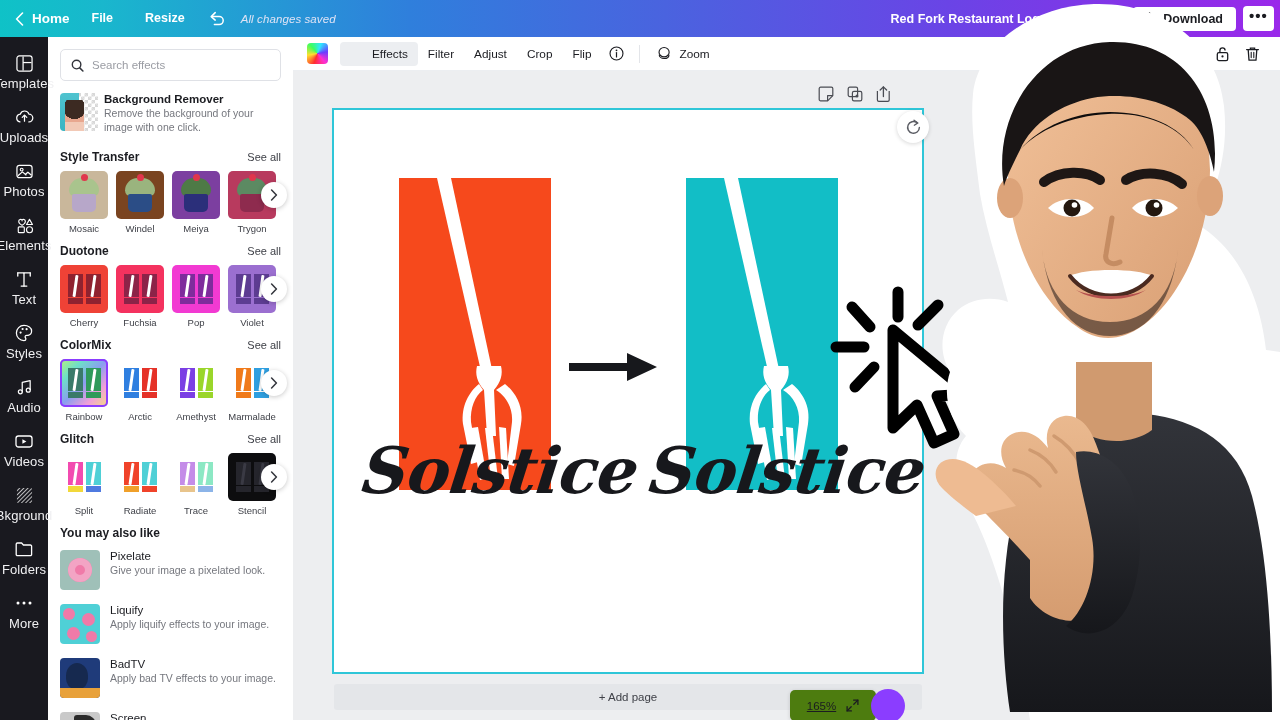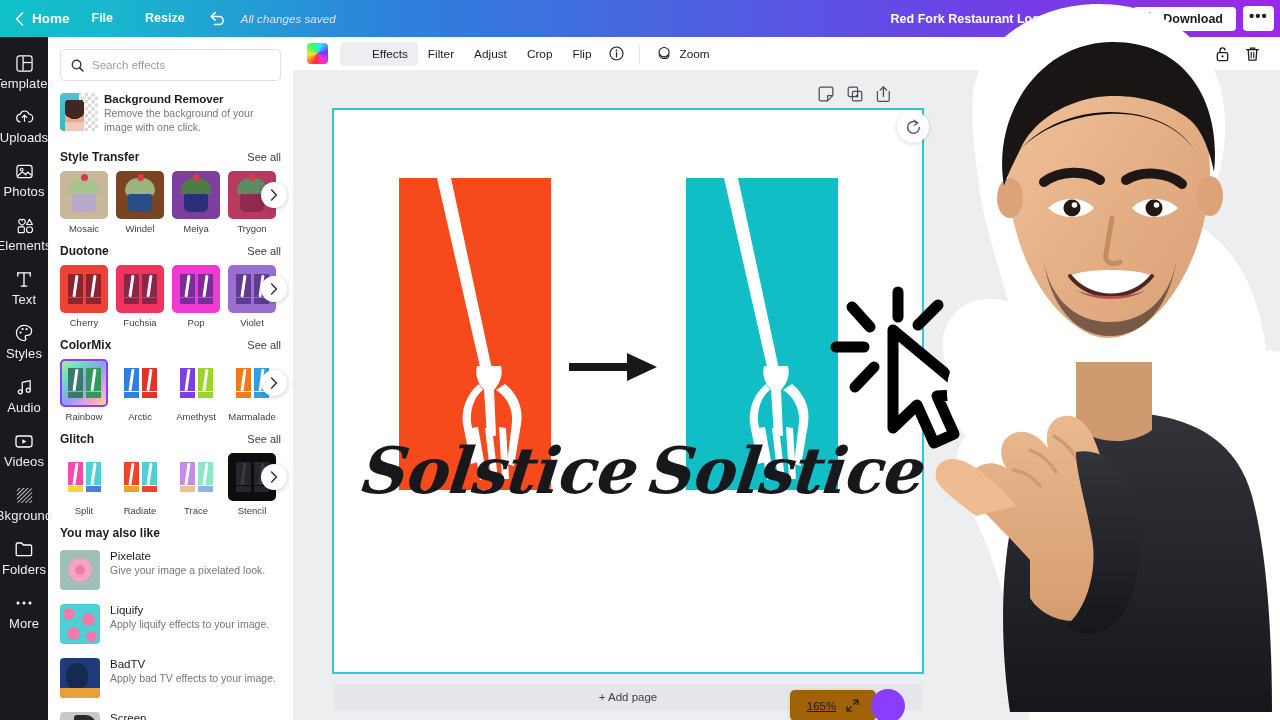--- a/index.html
+++ b/index.html
@@ -177,21 +177,21 @@
   .bigarrow { position: absolute; }
 
   .addbar {
     position: absolute; left: 41px; top: 613px; width: 588px; height: 26px;
     background: #e4e6e9; border-radius: 3px;
     display: flex; align-items: center; justify-content: center;
     font-size: 11.5px; color: #3f4148; font-weight: 500;
   }
   .zoombox {
     position: absolute; left: 497px; top: 619px; width: 86px; height: 31px;
-    background: #a16207; border-radius: 5px; box-shadow: 0 1px 4px rgba(0,0,0,.14);
+    background: #4d7c0f; border-radius: 5px; box-shadow: 0 1px 4px rgba(0,0,0,.14);
     display: flex; align-items: center; justify-content: center; gap: 10px;
     font-size: 11.5px; color: #1b1c21; font-weight: 500; text-decoration: underline;
   }
   .purple-fab {
     position: absolute; left: 578px; top: 618px; width: 34px; height: 34px;
     border-radius: 50%; background: #8b3dff;
   }
 
   
   .clickart { position: absolute; left: 830px; top: 275px; width: 180px; height: 185px; z-index: 40; }

